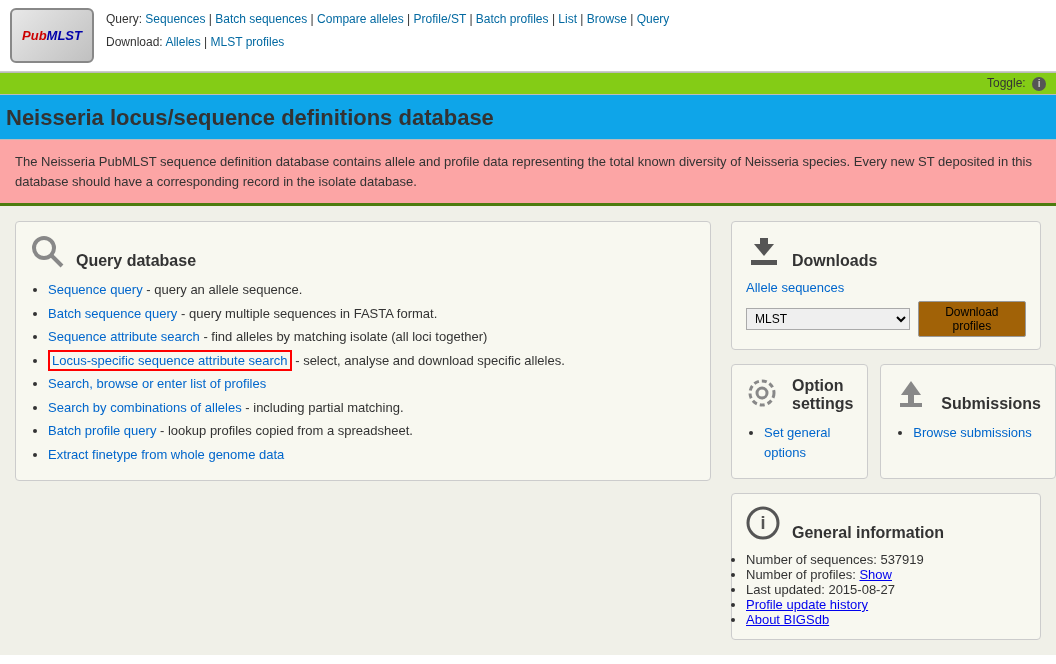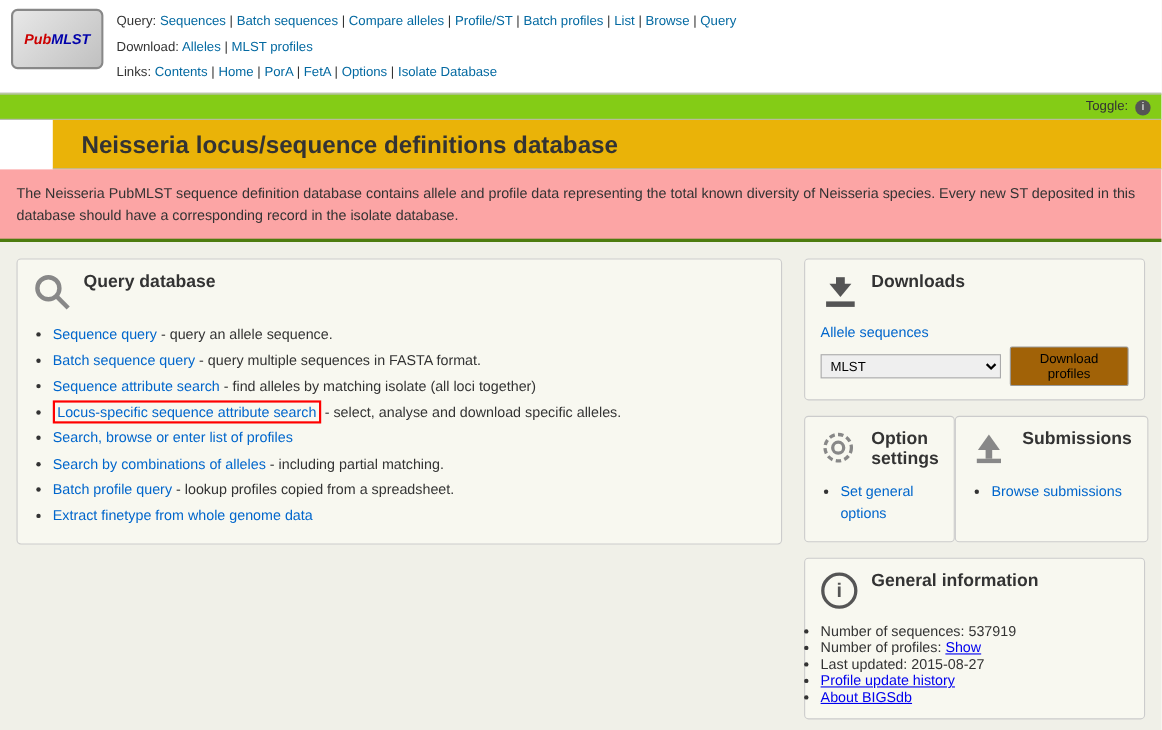--- a/index.html
+++ b/index.html
@@ -10,52 +10,52 @@
     #logo-area { margin-right: 12px; }
     #logo-box { width: 84px; height: 55px; background: linear-gradient(135deg, #e8e8e8, #c0c0c0); border: 2px solid #888; border-radius: 6px; display: flex; align-items: center; justify-content: center; font-size: 11px; font-weight: bold; color: #444; text-align: center; }
     #header-links { font-size: 12px; line-height: 1.9; }
     #header-links a { color: #0369a1; text-decoration: none; }
 
     
     #toggle-bar { background: #84cc16; border-top: 1px solid #bbb; border-bottom: 1px solid #bbb; text-align: right; padding: 3px 10px; font-size: 12px; color: #333; }
     .info-icon { display: inline-block; width: 14px; height: 14px; background: #555; color: #fff; border-radius: 50%; font-size: 10px; text-align: center; line-height: 14px; margin-left: 3px; }
 
     
-    #page-title-bar { background: #eab308; border-bottom: 1px solid #bbb; padding: 10px 15px 8px 26px; margin-left: 48px; }
+    #page-title-bar { background: #0ea5e9; border-bottom: 1px solid #bbb; padding: 10px 15px 8px 6px; }
     #page-title-bar h1 { font-size: 22px; font-weight: bold; color: #333; }
 
     
     #description-bar { background: #fca5a5; border-bottom: 3px solid #4d7c0f; padding: 12px 15px; font-size: 13px; color: #333; line-height: 1.5; }
 
     
     #main { background: #f0f0e8; padding: 15px; display: flex; gap: 20px; }
 
     
     #left-col { flex: 1; }
     
     #right-col { width: 310px; }
 
     .section-box { background: #f8f8f0; border: 1px solid #ccc; border-radius: 4px; margin-bottom: 14px; padding: 12px 14px; }
-    .section-header { display: flex; align-items: flex-start; margin-bottom: 10px; }
+    .section-header { display: flex; align-items: flex-end; margin-bottom: 10px; }
     .section-icon { width: 36px; height: 36px; margin-right: 10px; flex-shrink: 0; }
     .section-title { font-size: 16px; font-weight: bold; color: #333; }
 
     .section-box ul { list-style: disc; margin-left: 18px; }
     .section-box ul li { margin-bottom: 4px; line-height: 1.5; font-size: 13px; }
     .section-box ul li a { color: #06c; text-decoration: none; }
     .section-box ul li a.highlighted { border: 2px solid red; padding: 1px 2px; }
 
     
     .download-row { display: flex; align-items: center; gap: 8px; margin-top: 6px; }
     .download-select { width: 180px; padding: 2px 4px; font-size: 12px; border: 1px solid #aaa; }
     .download-btn { padding: 3px 10px; font-size: 12px; background: #a16207; border: 1px solid #999; cursor: pointer; border-radius: 2px; }
     .allele-link { color: #06c; text-decoration: none; display: block; margin-bottom: 6px; }
 
     
-    .options-row { display: flex; gap: 0; margin-bottom: 14px; }
+    .options-row { display: flex; gap: 12px; margin-bottom: 14px; }
     .options-row .section-box { flex: 1; margin-bottom: 0; }
 
     
     .general-box { background: #f8f8f0; border: 1px solid #ccc; border-radius: 4px; padding: 12px 14px; }
 
     
     svg { display: block; }
   </style>
 </head>
 <body>
@@ -76,29 +76,20 @@
       <a href="#">Batch profiles</a> |
       <a href="#">List</a> |
       <a href="#">Browse</a> |
       <a href="#">Query</a>
     </div>
     <div>
       <span>Download:</span>
       <a href="#">Alleles</a> |
       <a href="#">MLST profiles</a>
     </div>
-    <div>
-      <span>Links:</span>
-      <a href="#">Contents</a> |
-      <a href="#">Home</a> |
-      <a href="#">PorA</a> |
-      <a href="#">FetA</a> |
-      <a href="#">Options</a> |
-      <a href="#">Isolate Database</a>
-    </div>
   </div>
 </div>
 
 <div id="toggle-bar">
   <span>Toggle:</span>
   <span class="info-icon">i</span>
 </div>
 
 <div id="page-title-bar">
   <h1>Neisseria locus/sequence definitions database</h1>

